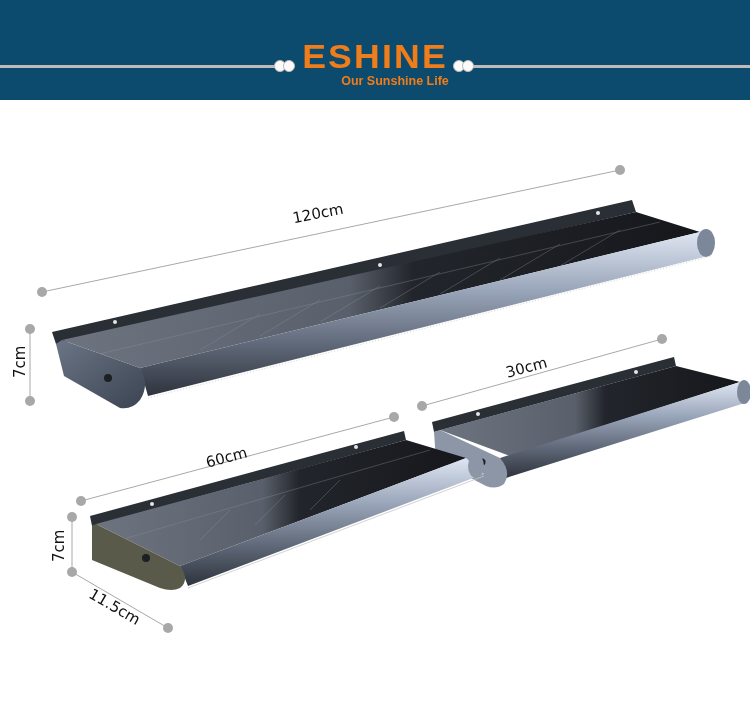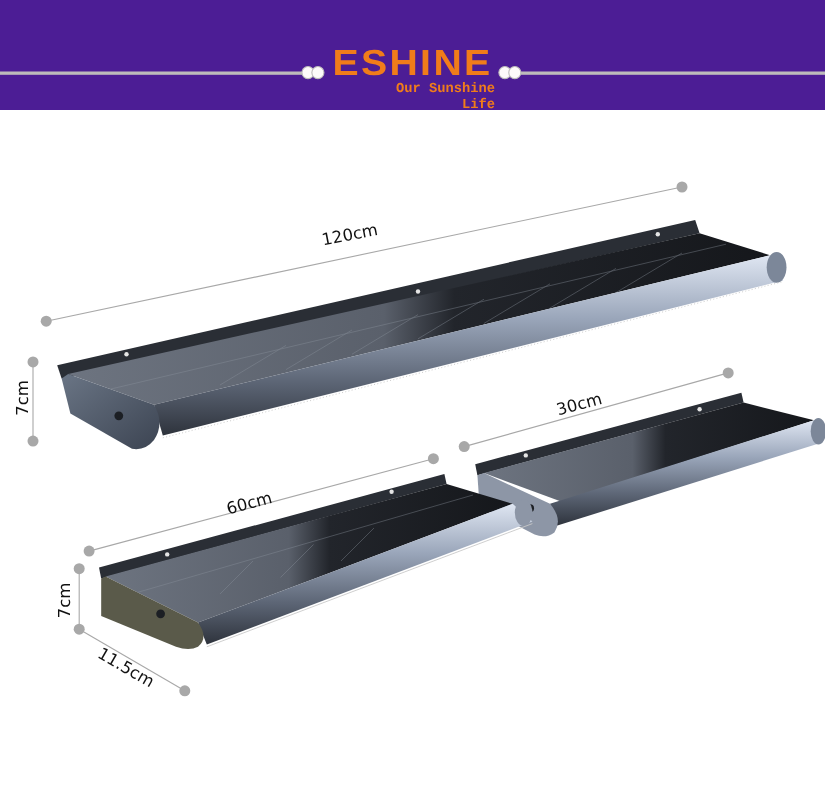--- a/index.html
+++ b/index.html
@@ -1,25 +1,25 @@
 <!DOCTYPE html>
 <html><head>
 <meta charset="utf-8">
 <style>
   html, body { margin: 0; padding: 0; }
   body { width: 750px; height: 724px; background: #ffffff; position: relative; overflow: hidden; font-family: "DejaVu Sans", sans-serif; }
-  .header { position: absolute; left: 0; top: 0; width: 750px; height: 100px; background: #4c1d95; }
+  .header { position: absolute; left: 0; top: 0; width: 750px; height: 100px; background: #0c4a6e; }
   .hline { position: absolute; top: 65px; height: 3px; background: #bdbbbb; }
   .hline.left { left: 0; width: 276px; }
   .hline.right { left: 472px; width: 278px; }
   .rings { position: absolute; top: 60px; width: 22px; height: 12px; }
   .ring { position: absolute; top: 0; width: 10px; height: 10px; border: 1.5px solid #bdbbbb; border-radius: 50%; background: #fdfafa; }
   .logo { position: absolute; left: 300px; top: 40px; width: 150px; text-align: center; }
   .logo-main { font-family: "Liberation Sans", sans-serif; font-weight: bold; color: #f07c1a; font-size: 33px; letter-spacing: 2px; line-height: 34px; transform: scaleX(1.08); }
-  .logo-sub { font-family: Liberation Mono, monospace; font-weight: bold; color: #f07c1a; font-size: 12.5px; line-height: 14px; margin-left: 40px; text-align: right; }
+  .logo-sub { font-family: Liberation Sans, sans-serif; font-weight: bold; color: #f07c1a; font-size: 12.5px; line-height: 14px; margin-left: 40px; text-align: center; }
   svg.stage { position: absolute; left: 0; top: 0; }
   .dim-label { font-family: "DejaVu Sans", sans-serif; font-size: 15px; fill: #111; }
 </style>
 </head>
 <body>
 
 <div class="header">
   <div class="hline left"></div>
   <div class="rings" style="left:274px;">
     <div class="ring" style="left:0;"></div>

